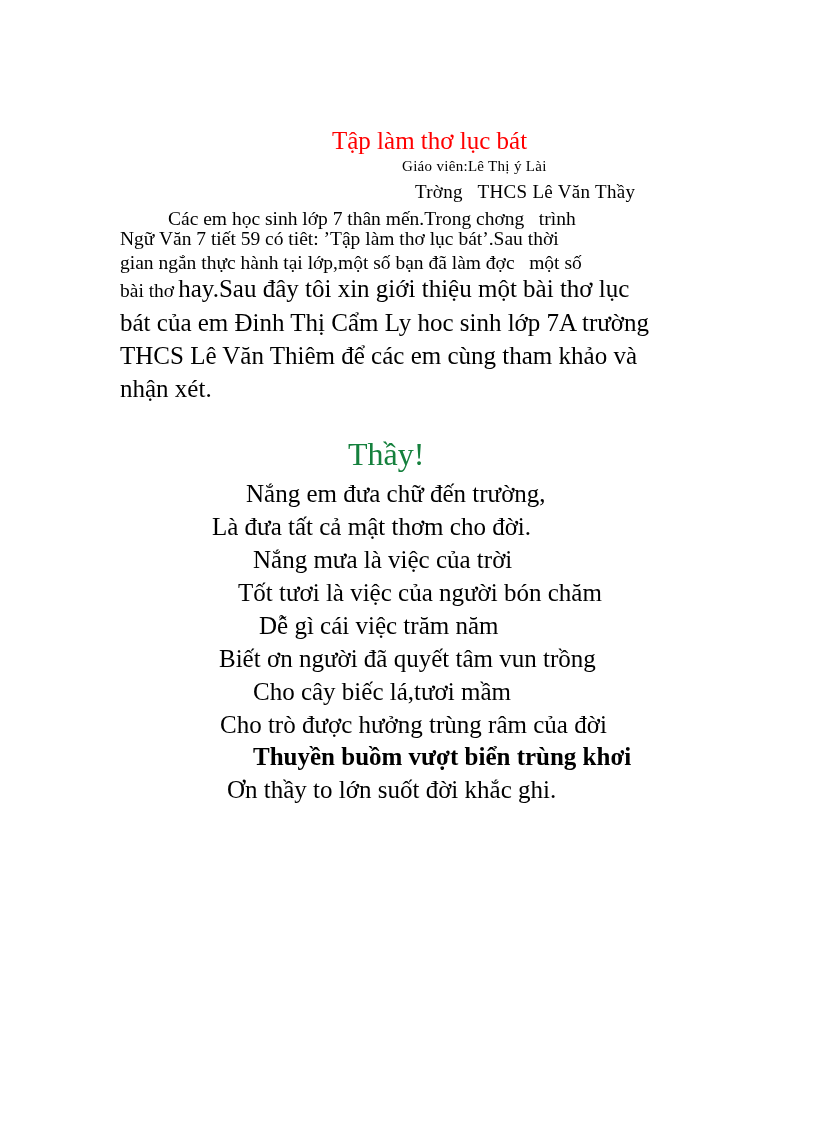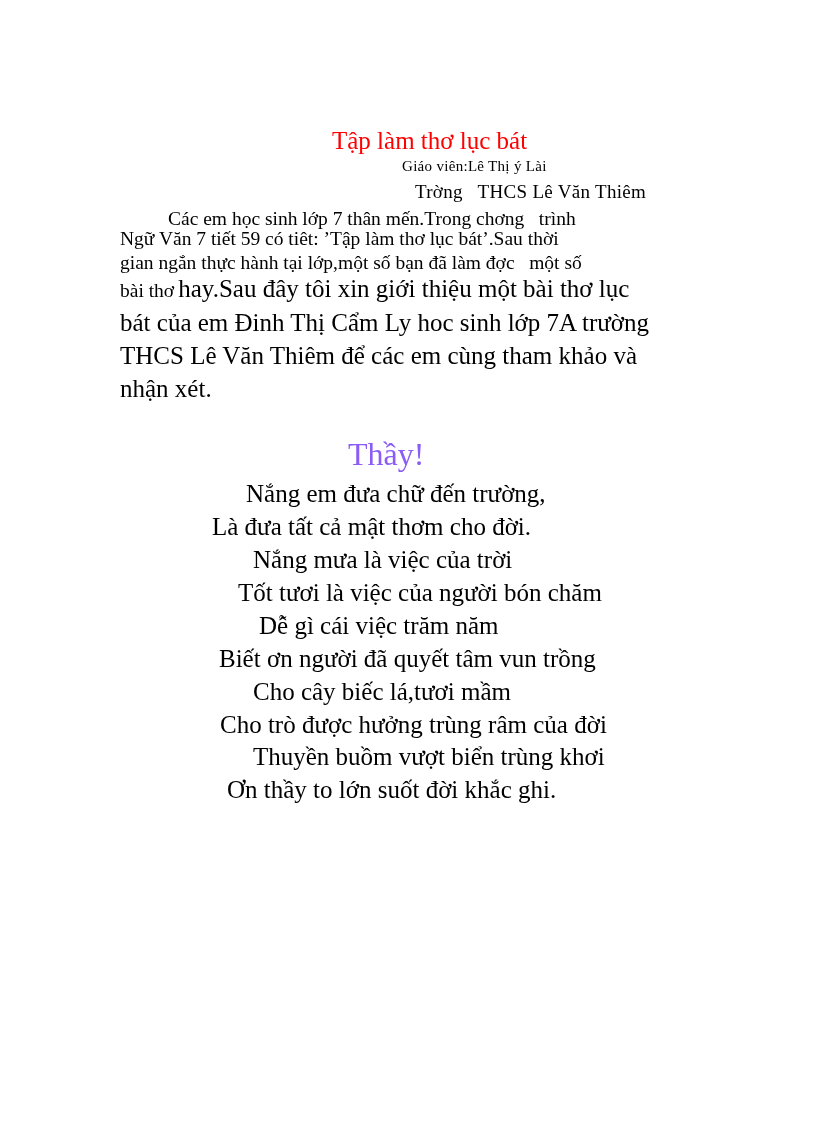--- a/index.html
+++ b/index.html
@@ -48,43 +48,43 @@
     .intro-line-2 { left: 120px; top: 229px; }
     .intro-line-3 { left: 120px; top: 253px; }
     .intro-line-4 { left: 120px; top: 276px; }
     .intro-line-5 { left: 120px; top: 310px; }
     .intro-line-6 { left: 120px; top: 343px; }
     .intro-line-7 { left: 120px; top: 376px; }
     .poem-title {
       left: 348px;
       top: 438px;
       font-size: 32px;
-      color: #8b5cf6;
+      color: #15803d;
     }
     .poem-line {
       font-size: 25px;
     }
     .pl-0 { left: 246px; top: 481px; }
     .pl-1 { left: 212px; top: 514px; }
     .pl-2 { left: 253px; top: 547px; }
     .pl-3 { left: 214px; top: 580px; margin-left: 24px; }
     .pl-4 { left: 259px; top: 613px; }
     .pl-5 { left: 219px; top: 646px; }
     .pl-6 { left: 253px; top: 679px; }
     .pl-7 { left: 220px; top: 712px; }
-    .pl-8 { left: 253px; top: 744px; }
+    .pl-8 { left: 253px; top: 744px; font-weight: bold; }
     .pl-9 { left: 227px; top: 777px; }
   </style>
 </head>
 <body>
 
 <div>
   <div class="abs title">Tập làm thơ lục bát</div>
   <div class="abs teacher">Giáo viên:Lê Thị ý Lài</div>
-  <div class="abs school">Trờng   THCS Lê Văn Thiêm</div>
+  <div class="abs school">Trờng   THCS Lê Văn Thầy</div>
 
   <div>
     <div class="abs intro-small intro-line-1">Các em học sinh lớp 7 thân mến.Trong chơng   trình</div>
     <div class="abs intro-small intro-line-2">Ngữ Văn 7 tiết 59 có tiêt: ’Tập làm thơ lục bát’.Sau thời</div>
     <div class="abs intro-small intro-line-3">gian ngắn thực hành tại lớp,một số bạn đã làm đợc   một số</div>
     <div class="abs intro-line-4"><span class="intro-small">bài thơ</span> <span class="intro-large">hay.Sau đây tôi xin giới thiệu một bài thơ lục</span></div>
     <div class="abs intro-large intro-line-5">bát của em Đinh Thị Cẩm Ly hoc sinh lớp 7A trường</div>
     <div class="abs intro-large intro-line-6">THCS Lê Văn Thiêm để các em cùng tham khảo và</div>
     <div class="abs intro-large intro-line-7">nhận xét.</div>
   </div>

